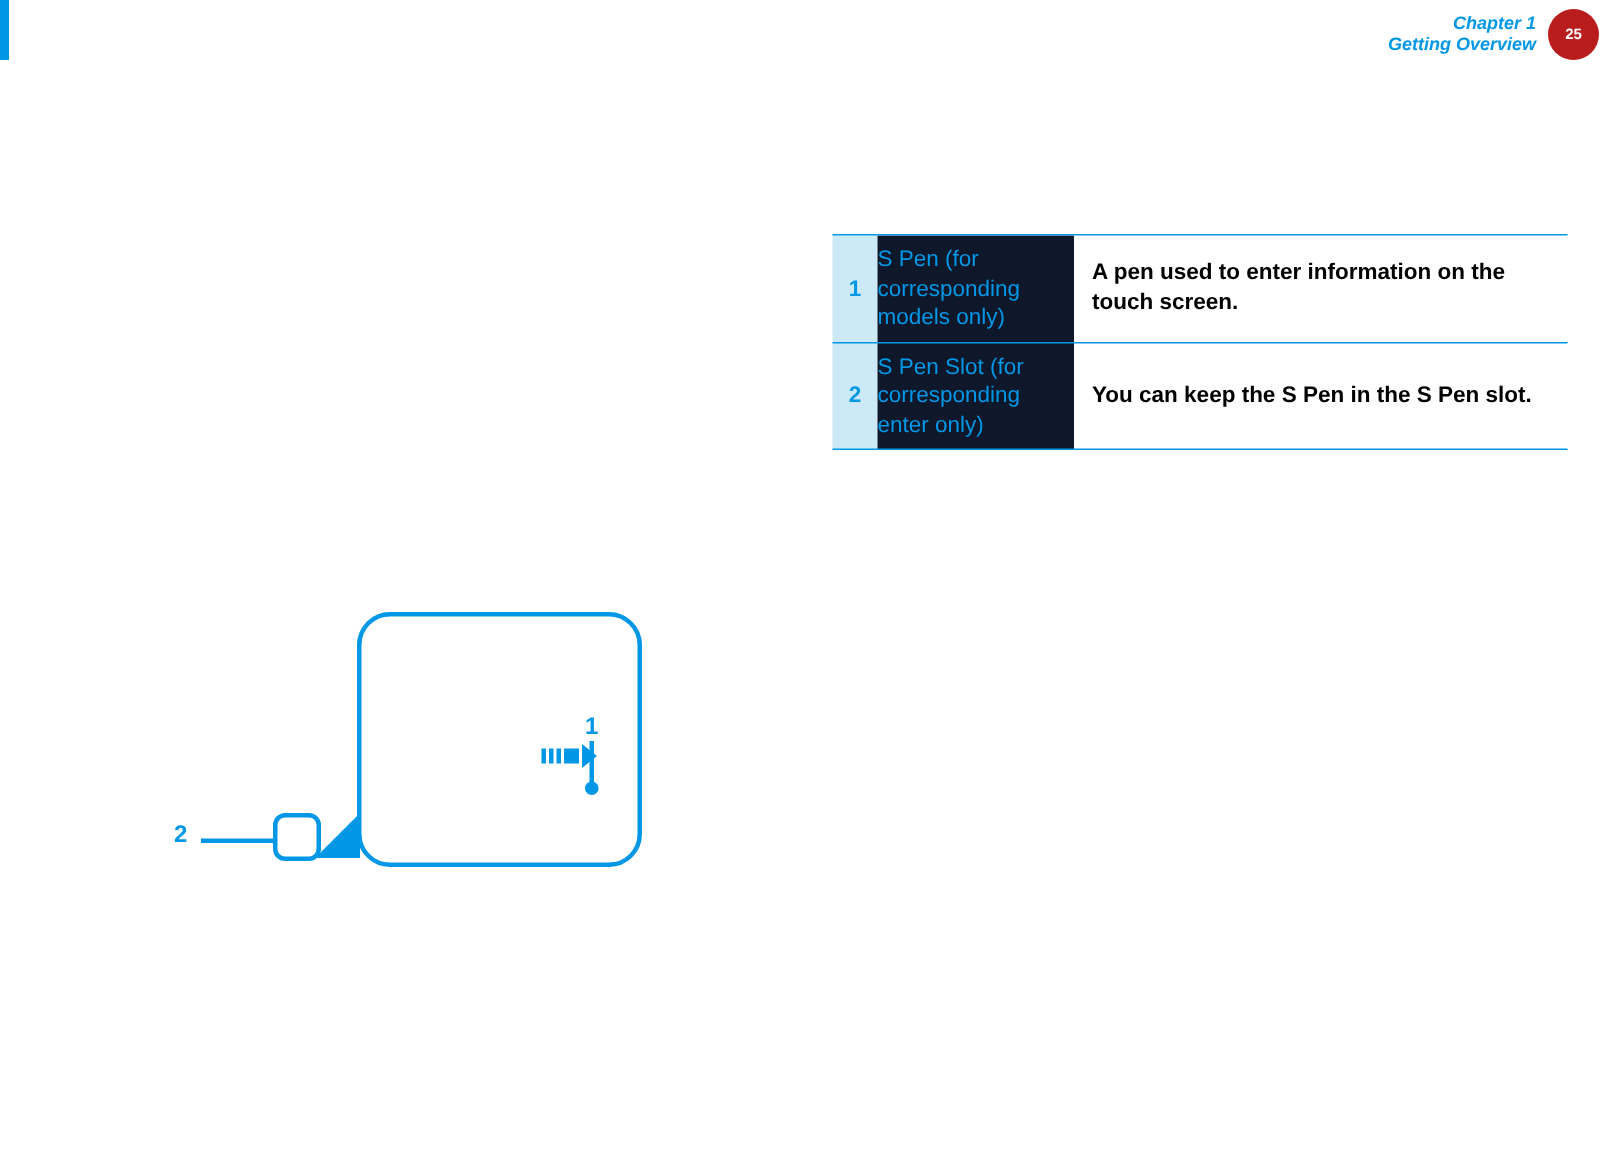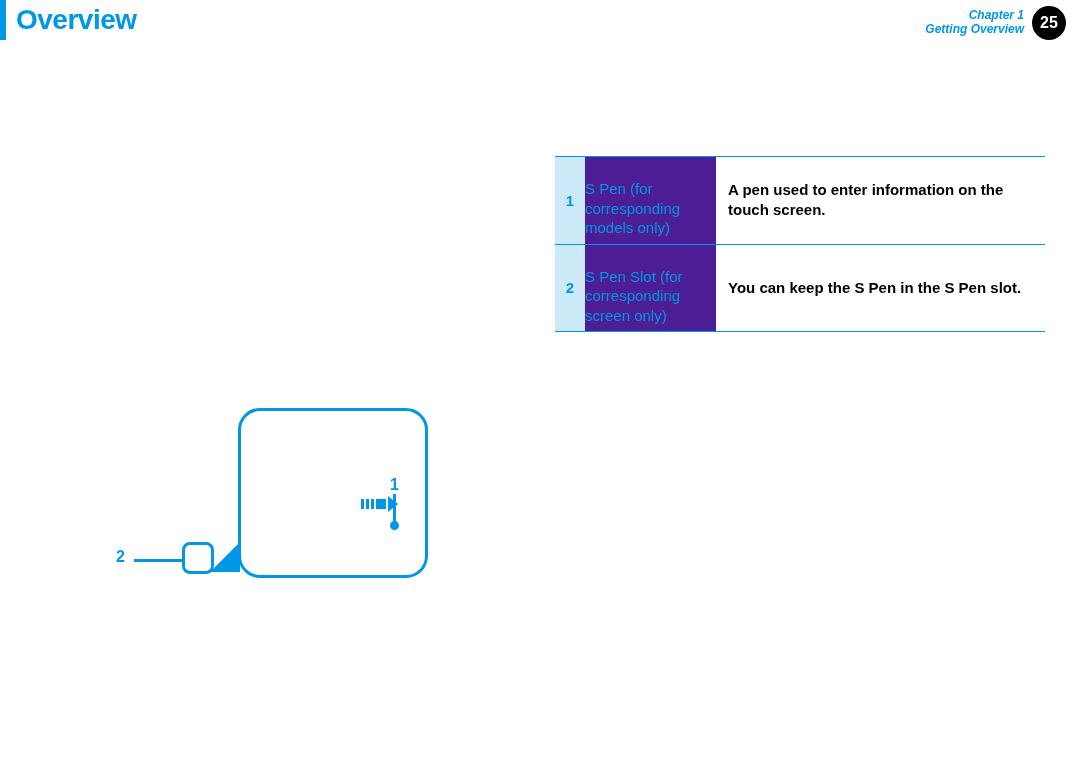--- a/index.html
+++ b/index.html
@@ -44,23 +44,23 @@
     line-height: 1.2;
     font-style: italic;
   }
   .page-badge {
     position: absolute;
     top: 6px;
     right: 14px;
     width: 34px;
     height: 34px;
     border-radius: 50%;
-    background: #000000;
+    background: #b91c1c;
     color: #fff;
-    font-size: 16px;
+    font-size: 10px;
     font-weight: bold;
     display: flex;
     align-items: center;
     justify-content: center;
   }
 
   
   .info-table {
     position: absolute;
     top: 156px;
@@ -79,22 +79,22 @@
   .info-table td.num {
     width: 28px;
     text-align: center;
     font-weight: bold;
     color: #0097e6;
     background: #cbe9f7;
   }
   .info-table td.label {
     width: 125px;
     color: #0097e6;
-    background: #4c1d95;
-    padding: 22px 6px 6px 0;
+    background: #0f172a;
+    padding: 6px 6px 6px 0;
     line-height: 1.3;
   }
   .info-table td.desc {
     padding: 6px 4px 6px 12px;
     line-height: 1.35;
     font-weight: bold;
   }
 
   
   .diagram {
@@ -203,38 +203,37 @@
     margin-top: -3px;
     margin-bottom: -3px;
   }
 </style>
 </head>
 <body>
 
 <div class="page">
 
   <div class="title-bar"></div>
-  <div class="title-text">Overview</div>
 
   <div class="chapter-block">
     <div>Chapter 1</div>
     <div>Getting Overview</div>
   </div>
   <div class="page-badge">25</div>
 
   <table class="info-table">
     <tbody>
         <tr>
       <td class="num">1</td>
       <td class="label">S Pen (for corresponding models only)</td>
       <td class="desc">A pen used to enter information on the touch screen.</td>
     </tr>
     <tr>
       <td class="num">2</td>
-      <td class="label">S Pen Slot (for corresponding screen only)</td>
+      <td class="label">S Pen Slot (for corresponding enter only)</td>
       <td class="desc">You can keep the S Pen in the S Pen slot.</td>
     </tr>
   </tbody>
     </table>
 
   <div class="diagram">
     <div class="device"></div>
 
     <div class="slot-tri"></div>
     <div class="slot-box"></div>

